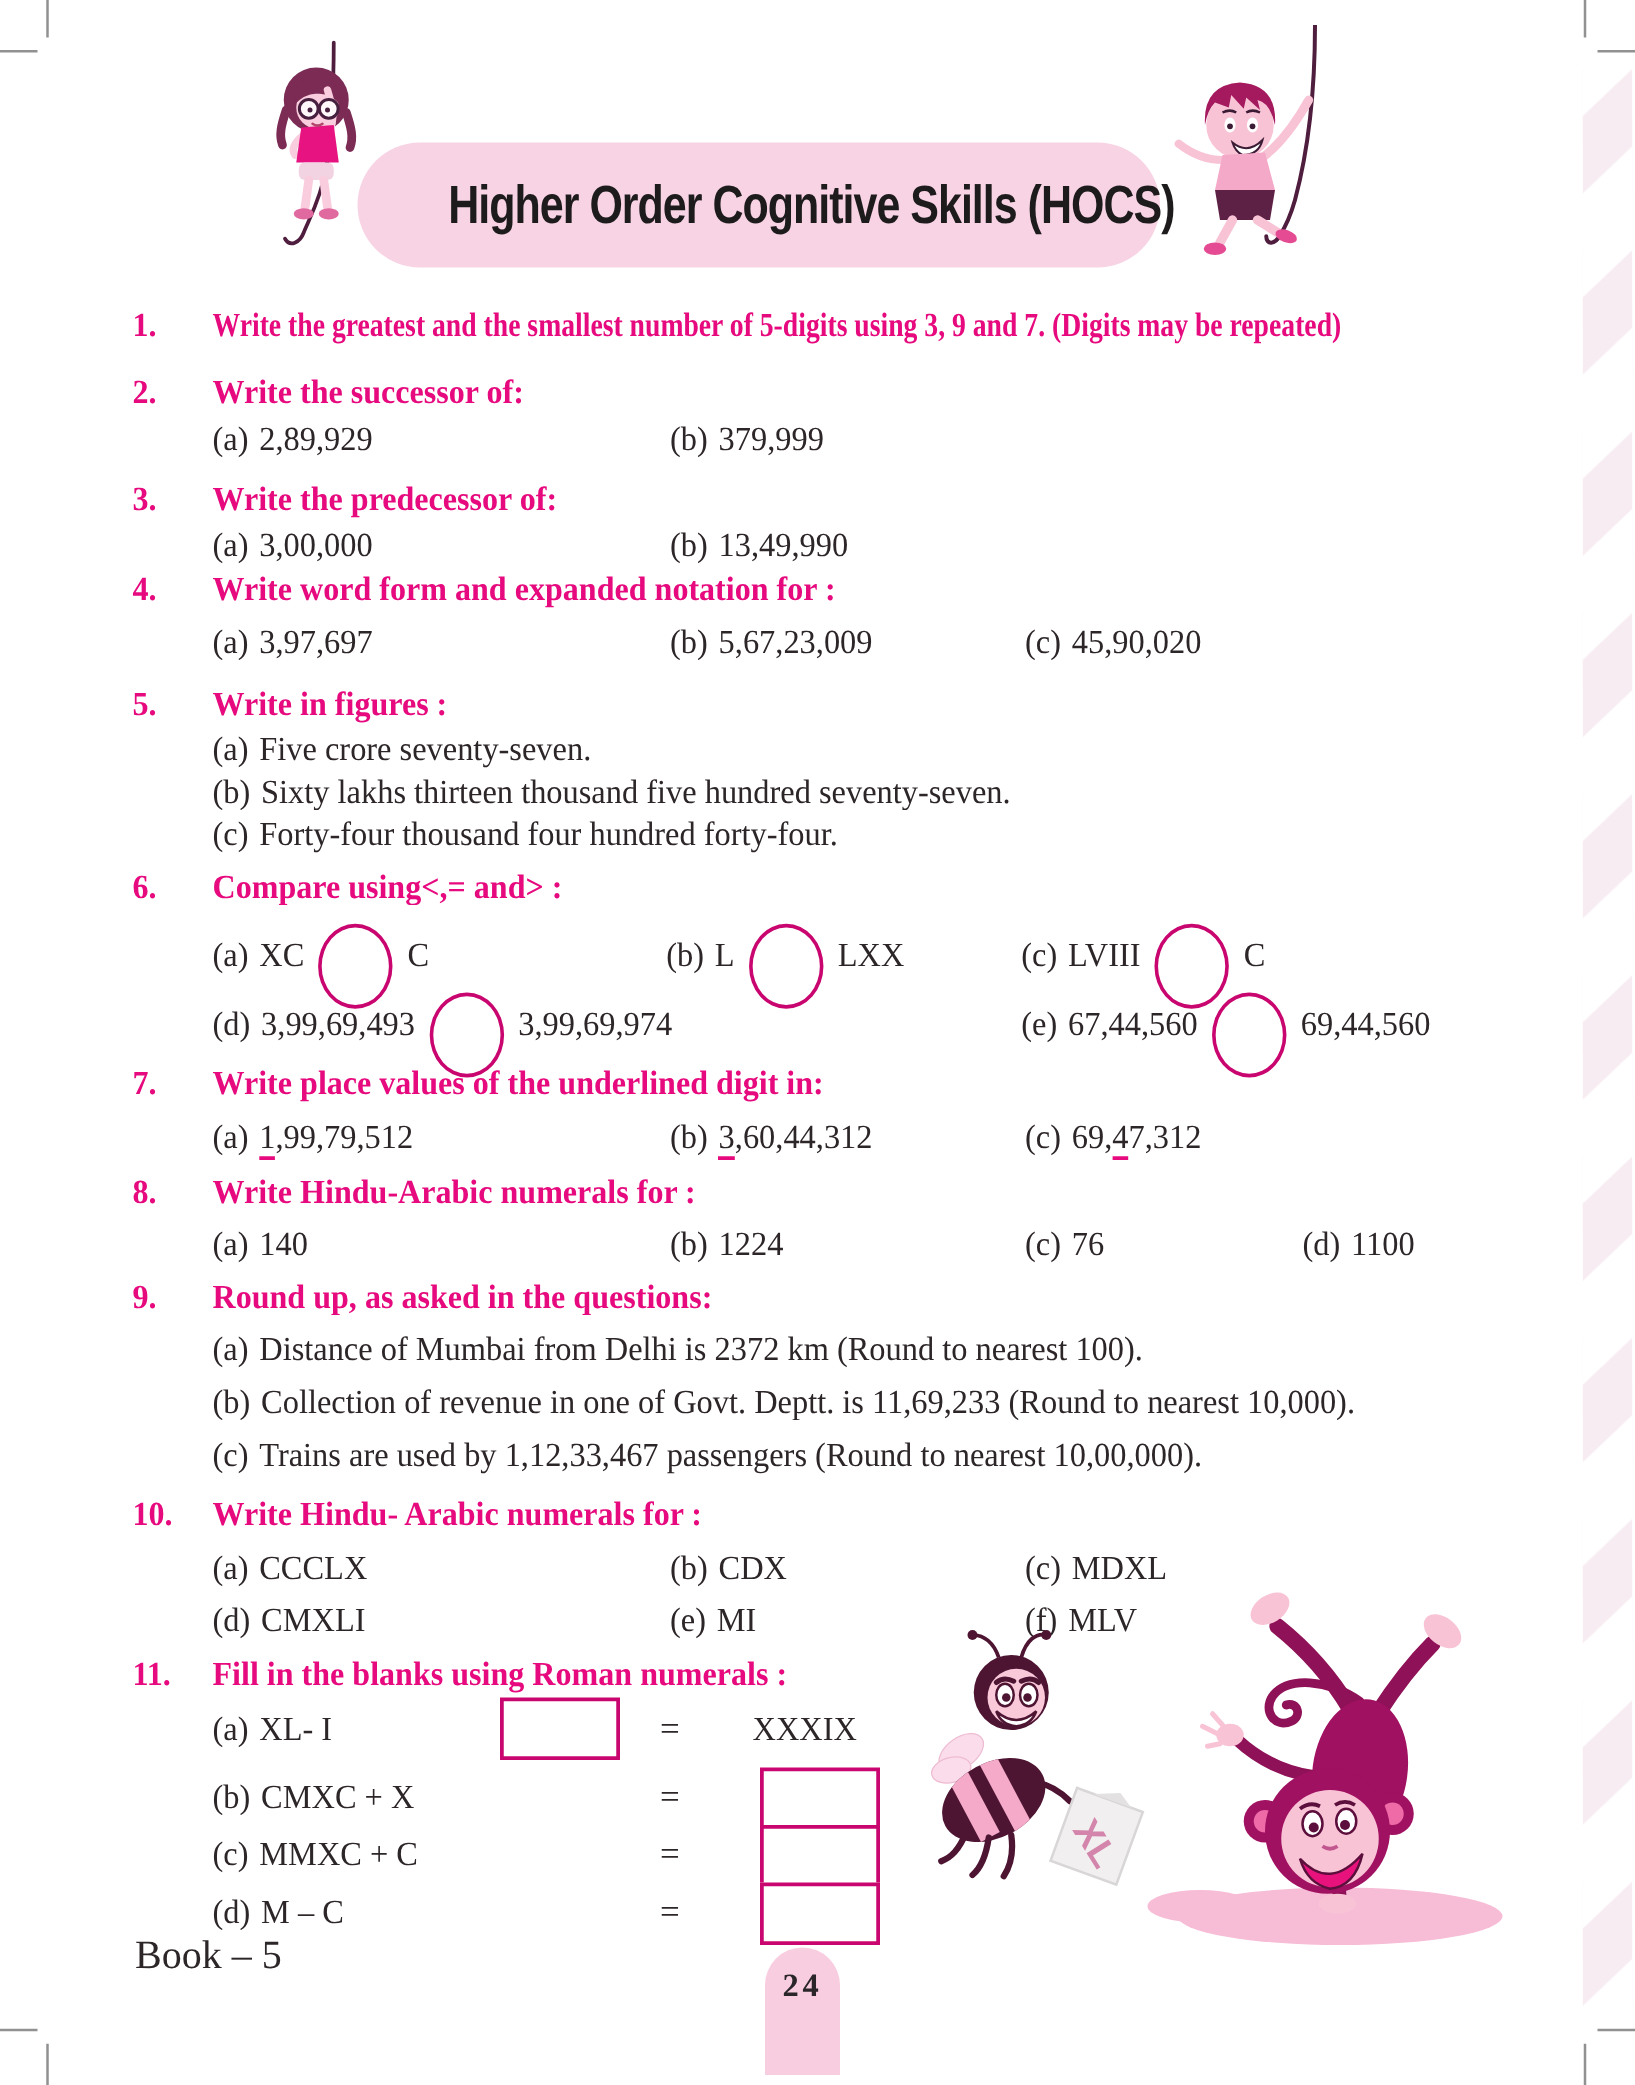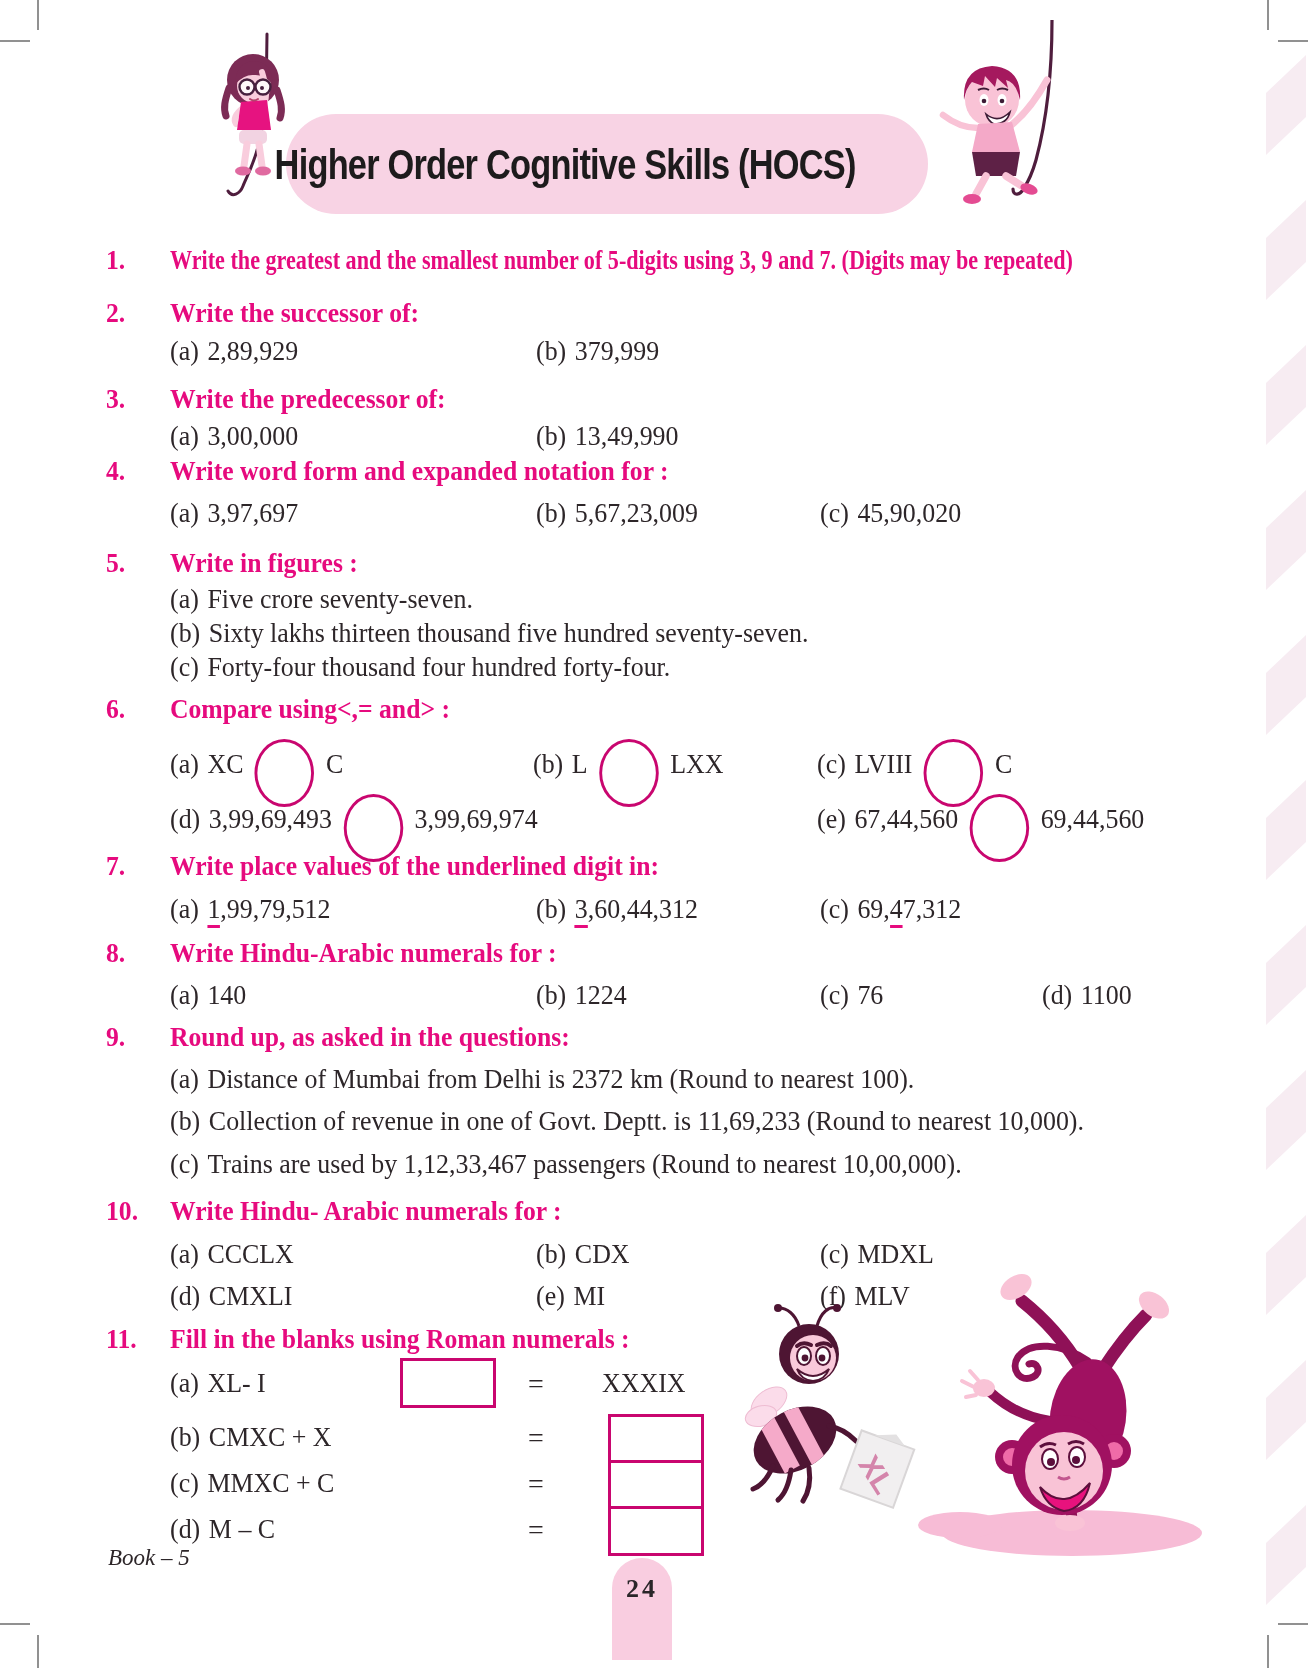--- a/index.html
+++ b/index.html
@@ -14,21 +14,21 @@
   html,body{margin:0;padding:0;background:#ffffff;}
   .page{position:relative;width:1308px;height:1668px;background:#fff;overflow:hidden;
         font-family:"Liberation Serif",serif;color:var(--ink);}
   
   .crop{position:absolute;background:#919191;}
   
   .ribbon{position:absolute;left:1266px;top:55px;}
   
   .bubble{position:absolute;left:286px;top:114px;width:642px;height:100px;
           background:var(--bubble);border-radius:52px;
-          display:flex;align-items:center;justify-content:flex-end;}
+          display:flex;align-items:center;justify-content:flex-start;}
   .title{font-family:"Liberation Sans",sans-serif;font-weight:bold;font-size:43px;
          letter-spacing:-1px;color:#1d1b1c;white-space:nowrap;
          transform:scaleX(.8);}
   .illus{position:absolute;}
   
   .qnum{position:absolute;left:106px;font-weight:bold;color:var(--pink);font-size:27px;
         transform:scaleX(.95);transform-origin:left top;white-space:nowrap;}
   .qhead{position:absolute;left:170px;font-weight:bold;color:var(--pink);font-size:27px;
         transform:scaleX(.95);transform-origin:left top;white-space:nowrap;}
   .qhead.cond{transform:scaleX(.82);}
@@ -41,21 +41,21 @@
   .cmp .lbl{margin-right:9px;}
   .circle{display:inline-block;width:56px;height:62px;border:3.5px solid var(--stroke);
           border-radius:50%;margin:0 12px;transform:translateY(9px);background:#fff;}
   
   .u{border-bottom:3px solid var(--pink);padding-bottom:1px;}
   
   .abox{position:absolute;width:90px;height:44px;border:3.5px solid var(--stroke);background:#fff;}
   .eq{position:absolute;left:528px;font-size:28px;}
   .ans{position:absolute;left:602px;font-size:27px;transform:scaleX(.96);transform-origin:left top;}
   
-  .book{position:absolute;left:108px;top:1545px;font-size:23px;font-style:italic;}
+  .book{position:absolute;left:108px;top:1545px;font-size:32px;}
   .arch{position:absolute;left:612px;top:1558px;width:60px;height:102px;background:var(--arch);
         border-radius:39px 39px 0 0;text-align:center;}
   .pagenum{display:block;padding-top:16px;font-weight:bold;font-size:26px;letter-spacing:3px;color:#2a2629;}
 </style>
 </head>
 <body>
 
 <div class="page">
 
   <div class="crop" style="left:37px;top:0;width:2px;height:30px;"></div>

